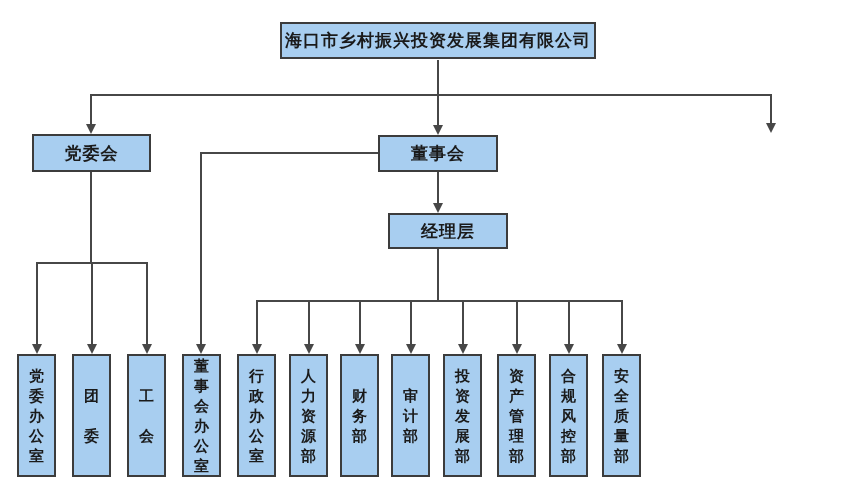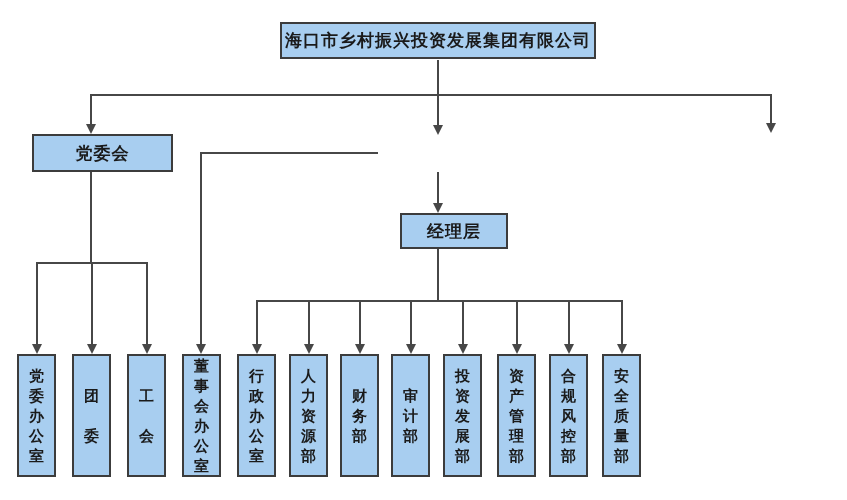--- a/index.html
+++ b/index.html
@@ -68,25 +68,26 @@
     border-top:10px solid var(--line);
   }
 </style>
 </head>
 <body>
 
 <div class="canvas">
 
   <div class="hbox" style="left:280px;top:22px;width:316px;height:37px;">海口市乡村振兴投资发展集团有限公司</div>
 
-  <div class="hbox" style="left:32px;top:134px;width:141px;height:38px;">党委会</div>
-
-
-
-  <div class="hbox" style="left:400px;top:213px;width:108px;height:36px;">经理层</div>
+  <div class="hbox" style="left:32px;top:134px;width:119px;height:38px;">党委会</div>
+
+  <div class="hbox" style="left:378px;top:135px;width:120px;height:37px;">董事会</div>
+
+
+  <div class="hbox" style="left:388px;top:213px;width:120px;height:36px;">经理层</div>
 
   <div class="vbox" style="left:17px;">
       <span class="vch">党</span>
       <span class="vch">委</span>
       <span class="vch">办</span>
       <span class="vch">公</span>
       <span class="vch">室</span>
     </div>
   <div class="vbox" style="left:72px;">
       <span class="vch">团</span>

